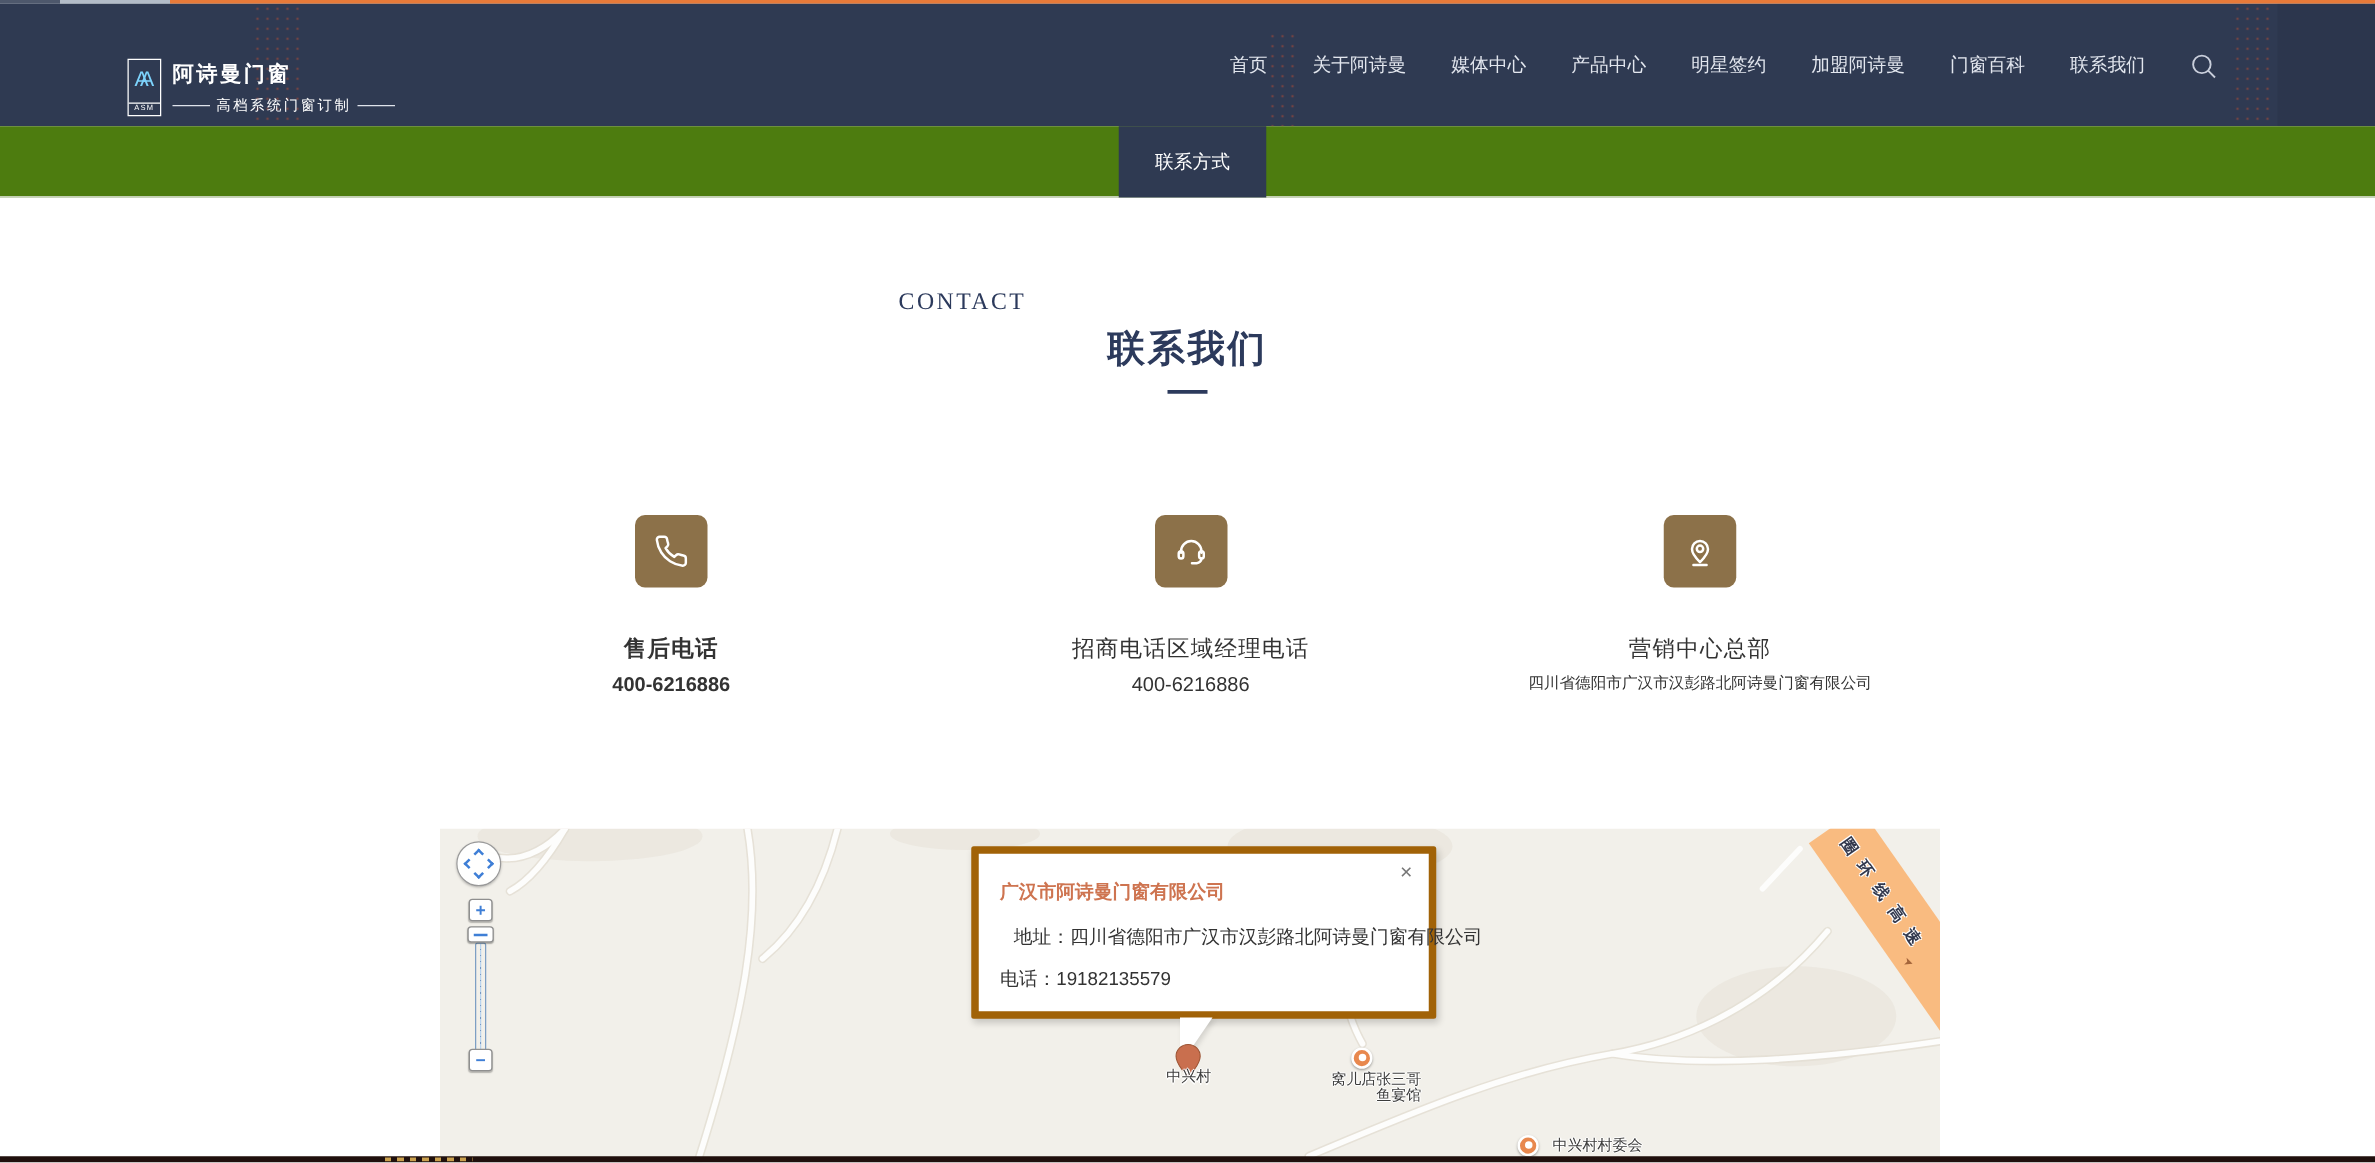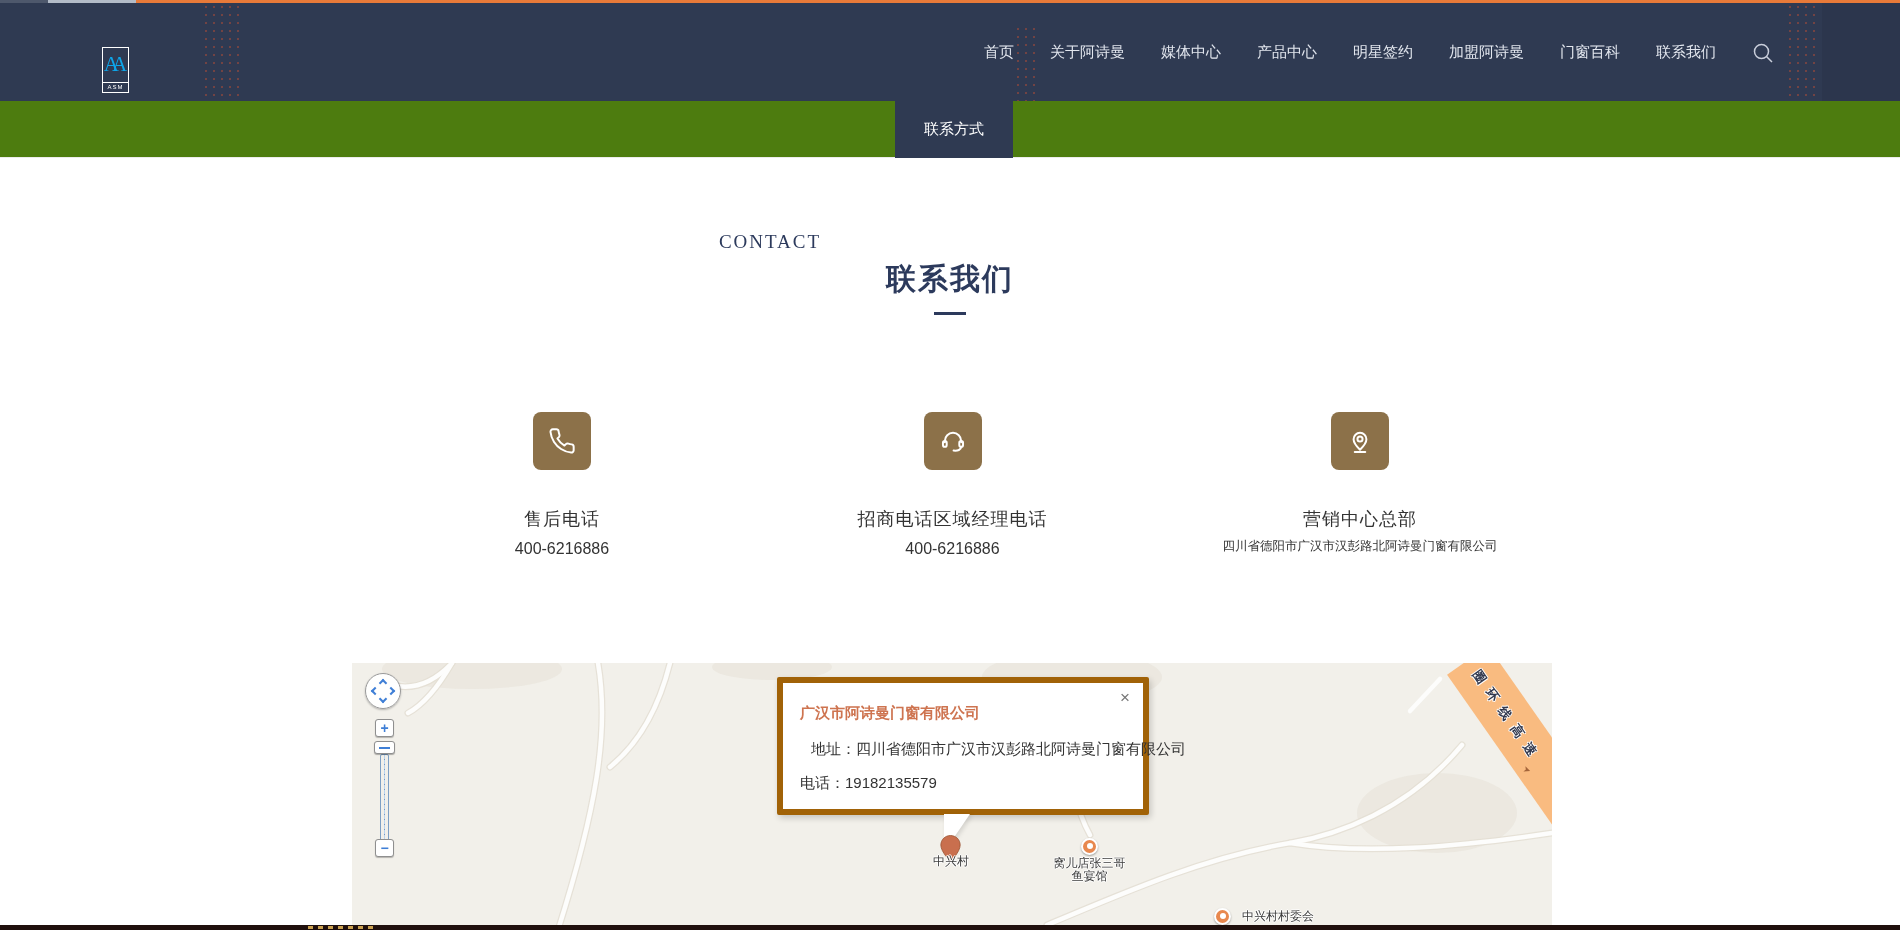--- a/index.html
+++ b/index.html
@@ -16,21 +16,21 @@
   
   .header { position:absolute; left:0; top:3px; width:1900px; height:98px; background:#2f3a52; }
   .dots { background-image:radial-gradient(circle, rgba(170,75,55,.55) 1px, transparent 1.3px); background-size:8px 8px; }
   .hdr-dots1 { position:absolute; left:202px; top:0; width:38px; height:98px; }
   .hdr-dots2 { position:absolute; left:1014px; top:22px; width:26px; height:76px; }
   .hdr-dots3 { position:absolute; left:1786px; top:0; width:34px; height:98px; }
   .hdr-shade { position:absolute; left:1822px; top:0; width:78px; height:98px; background:rgba(0,0,0,.06); }
 
   .brand { position:absolute; left:102px; top:44px; display:flex; }
   .brand-mark { width:27px; height:46px; border:1px solid #fff; display:flex; flex-direction:column; align-items:center; }
-  .brand-mark .aa { flex:1; color:#0ea5e9; font-family:Liberation Serif, serif; font-size:21px; line-height:32px; letter-spacing:-7px; padding-right:7px; }
+  .brand-mark .aa { flex:1; color:#7dd3fc; font-family:Liberation Sans, sans-serif; font-size:17px; line-height:32px; letter-spacing:-7px; padding-right:7px; }
   .brand-mark .sub { width:100%; border-top:1px solid #fff; color:#fff; font-size:6px; text-align:center; line-height:9px; letter-spacing:1px; }
   .brand-text { margin-left:9px; }
   .brand-name { color:#fff; font-family:"Liberation Serif", serif; font-weight:bold; font-size:17px; letter-spacing:2px; line-height:22px; margin-top:2px; }
   .brand-tagline { display:flex; align-items:center; margin-top:6px; color:#fff; }
   .brand-tagline .dash { width:30px; height:1px; background:#dfe3ec; }
   .brand-tagline .tg { font-size:11.5px; letter-spacing:2px; margin:0 5px; font-family:"Liberation Serif", serif; }
 
   .nav { position:absolute; left:984px; top:0; height:98px; display:flex; align-items:center; gap:36px; }
   .nav a { color:#e2e6ee; font-size:15px; text-decoration:none; white-space:nowrap; cursor:pointer; }
   .search-btn { position:absolute; left:1752px; top:39px; width:22px; height:22px; cursor:pointer; }
@@ -38,21 +38,21 @@
   
   .submenu { position:absolute; left:0; top:101px; width:1900px; height:57px; background:#4d7c0f; border-bottom:1px solid #ececec; }
   .submenu-active { position:absolute; left:895px; top:0; width:118px; height:57px; background:#2f3a52; color:#fff; font-size:15px; display:flex; align-items:center; justify-content:center; cursor:pointer; }
 
   
   .eyebrow { position:absolute; left:0; top:231px; width:1540px; text-align:center; font-family:"Liberation Serif", serif; font-size:19px; letter-spacing:2px; color:#2c3a5c; }
   .sec-title { position:absolute; left:0; top:259px; width:1900px; text-align:center; font-family:"Liberation Serif", serif; font-weight:bold; font-size:30px; letter-spacing:2px; color:#2c3a5c; }
   .sec-divider { position:absolute; left:934px; top:312px; width:32px; height:3px; background:#2c3a5c; }
 
   .card { position:absolute; top:412px; text-align:center; }
-  .card1 { left:412px; width:300px; }
+  .card1 { left:387px; width:300px;font-weight:bold; }
   .card2 { left:795px; width:315px; }
   .card3 { left:1160px; width:400px; }
   .icon-box { width:58px; height:58px; border-radius:8px; background:#8c7149; margin:0 auto; display:flex; align-items:center; justify-content:center; }
   .card-title { margin-top:37px; font-size:18px; color:#333; letter-spacing:1px; }
   .card-value { margin-top:9px; font-size:16px; color:#333; }
   .card3 .card-value { font-size:12.5px; margin-top:7px; }
 
   
   .map { position:absolute; left:352px; top:663px; width:1200px; height:267px; background:#f2f0ea; overflow:hidden; cursor:grab; }
   .map svg.roads { position:absolute; left:0; top:0; }
@@ -69,21 +69,21 @@
   .iw-phone { position:absolute; left:17px; top:91px; font-size:15px; color:#333; }
   .iw-tail { position:absolute; left:592px; top:151px; width:0; height:0; border-top:38px solid #fff; border-right:26px solid transparent; filter:drop-shadow(2px 2px 2px rgba(0,0,0,.12)); }
 
   .marker { position:absolute; left:588px; top:172px; width:21px; height:27px; cursor:pointer; }
   .map-label { position:absolute; font-size:12px; color:#3c3c3c; text-align:center;
      text-shadow:-1px 0 #fff,1px 0 #fff,0 -1px #fff,0 1px #fff; line-height:13px; }
   .marker-label { left:560px; top:192px; width:78px; }
   .poi-icon { position:absolute; width:17px; height:17px; border-radius:50%; background:#e8884e; border:2px solid #fff; box-shadow:0 1px 2px rgba(0,0,0,.35); }
   .poi-icon::after { content:""; position:absolute; left:4px; top:3px; width:6px; height:6px; background:#fff; border-radius:50%; }
   .poi1-icon { left:729px; top:175px; }
-  .poi1-label { left:690px; top:194px; width:95px; }
+  .poi1-label { left:690px; top:194px; width:95px;text-align:right; }
   .poi2-icon { left:862px; top:245px; }
   .poi2-label { left:881px; top:247px; width:90px; text-align:center; }
 
   .pan-ctl { position:absolute; left:13px; top:10px; width:36px; height:36px; border-radius:50%; background:rgba(255,255,255,.95); border:1px solid #999; box-shadow:0 1px 2px rgba(0,0,0,.25); cursor:pointer; }
   .chev { position:absolute; width:6px; height:6px; border-left:2px solid #3f7fd6; border-top:2px solid #3f7fd6; }
   .chev-up { left:14px; top:6px; transform:rotate(45deg); }
   .chev-down { left:14px; top:22px; transform:rotate(225deg); }
   .chev-left { left:6px; top:14px; transform:rotate(-45deg); }
   .chev-right { left:22px; top:14px; transform:rotate(135deg); }
   .zoom-btn { position:absolute; left:23px; width:19px; height:18px; background:#fff; border:1px solid #8f8f8f; border-radius:3px; box-shadow:0 1px 1px rgba(0,0,0,.25); color:#3f7fd6; font-weight:bold; font-size:14px; line-height:16px; text-align:center; cursor:pointer; }
@@ -112,20 +112,28 @@
   <div class="header">
     <div class="hdr-dots1 dots"></div>
     <div class="hdr-dots2 dots"></div>
     <div class="hdr-dots3 dots"></div>
     <div class="hdr-shade"></div>
 
     <div class="brand">
       <div class="brand-mark">
         <div class="aa">AA</div>
         <div class="sub">ASM</div>
+      </div>
+      <div class="brand-text">
+        <div class="brand-name">阿诗曼门窗</div>
+        <div class="brand-tagline">
+          <span class="dash"></span>
+          <span class="tg">高档系统门窗订制</span>
+          <span class="dash"></span>
+        </div>
       </div>
     </div>
 
     <nav class="nav">
       <a>首页</a>
       <a>关于阿诗曼</a>
       <a>媒体中心</a>
       <a>产品中心</a>
       <a>明星签约</a>
       <a>加盟阿诗曼</a>

